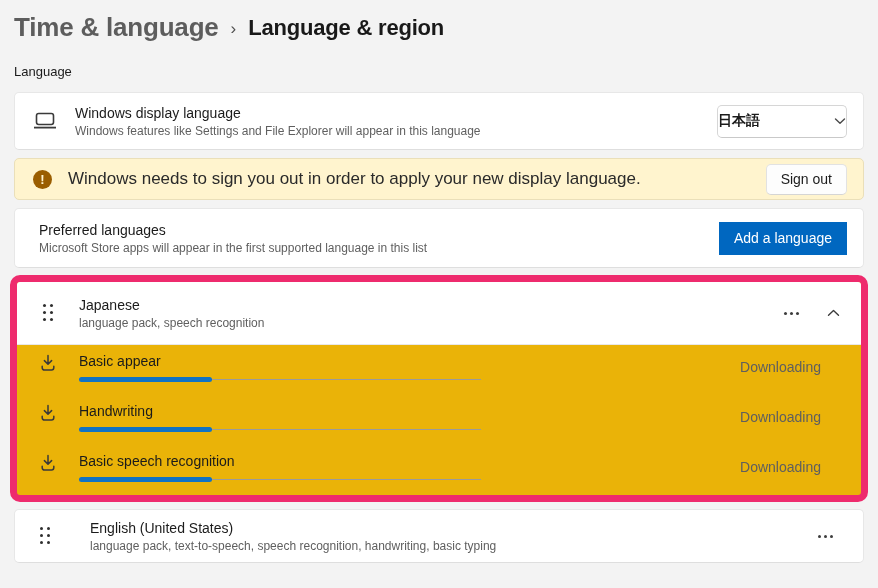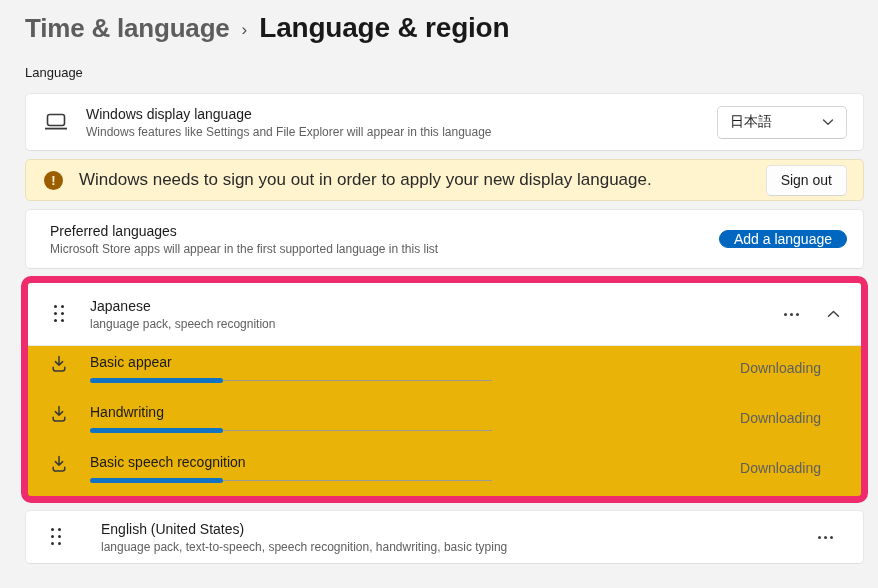--- a/index.html
+++ b/index.html
@@ -3,27 +3,27 @@
 <meta charset="utf-8">
 <style>
   * { margin:0; padding:0; box-sizing:border-box; }
   html,body { width:878px; height:588px; }
   body {
     font-family:"Liberation Sans", sans-serif;
     background:var(--page-bg, #f3f3f3);
     color:#1b1b1b;
     overflow:hidden;
   }
-  .page { padding:10px 14px 0 14px;margin-left:11px; }
+  .page { padding:10px 14px 0 14px; }
 
   
   .breadcrumb { display:flex; align-items:center; gap:12px; margin-top:2px; }
   .crumb-parent { font-size:26px; font-weight:700; color:#5d5d5d; letter-spacing:-0.2px; }
   .crumb-sep { font-size:17px; color:#4f4f4f; padding-top:3px; }
-  .crumb-current { font-size:28px; font-weight:700; color:#191919; letter-spacing:-0.2px; }
+  .crumb-current { font-size:22px; font-weight:700; color:#191919; letter-spacing:-0.2px; }
 
   .section-label { margin-top:21px; font-size:13px; font-weight:400; color:#1b1b1b; }
 
   
   .card {
     background:#fff;
     border:1px solid #e7e7e7;
     border-bottom-color:#dedede;
     border-radius:5px;
     display:flex; align-items:center;
@@ -31,21 +31,21 @@
   .card-icon-col { width:60px; display:flex; justify-content:center; align-items:center; flex:0 0 60px; }
   .card-text { flex:1; min-width:0; padding-right:10px; }
   .card-title { font-size:14px; color:#1b1b1b; }
   .card-sub { font-size:12px; color:#5f5f5f; margin-top:3px; }
 
   .card-display { margin-top:13px; height:58px; }
   .dropdown {
     margin-right:16px; width:130px; height:33px;
     background:#fff; border:1px solid #d6d6d6; border-bottom-color:#c9c9c9;
     border-radius:5px; display:flex; align-items:center; justify-content:space-between;
-    padding:0 12px; cursor:default;
+    padding:0 0; cursor:default;font-weight:bold;
   }
   .dropdown-value { font-size:14px; color:#1b1b1b; }
 
   
   .banner {
     margin-top:8px; height:42px;
     background:var(--banner-bg, #fff4ce);
     border:1px solid #eadfb9; border-radius:5px;
     display:flex; align-items:center; padding:0 16px 0 18px;
   }
@@ -58,23 +58,23 @@
   .banner-text { font-size:17px; color:#2a2a2a; margin-left:16px; flex:1; }
   .btn-light {
     height:31px; padding:0 14px; background:#fdfdfd;
     border:1px solid #e2e2e2; border-bottom-color:#d5d5d5; border-radius:5px;
     font-size:14px; color:#1b1b1b; font-family:inherit; cursor:pointer;
   }
 
   
   .card-preferred { margin-top:8px; height:60px; padding-left:24px; }
   .btn-accent {
-    margin-right:16px; height:18px; padding:0 14px;
+    margin-right:16px; height:33px; padding:0 14px;
     background:var(--accent, #0067c0); border:1px solid var(--accent, #0067c0);
-    border-radius:16px; color:#fff; font-size:14px; font-family:inherit; cursor:pointer;
+    border-radius:0; color:#fff; font-size:14px; font-family:inherit; cursor:pointer;
   }
 
   
   .highlight-wrap {
     margin:7px -4px 0 -4px;
     border:7px solid var(--highlight, #ee2b6d);
     border-radius:10px;
     background:#eab308; overflow:hidden;
   }
   .lang-header { display:flex; align-items:center; height:62px; background:#fff; }

